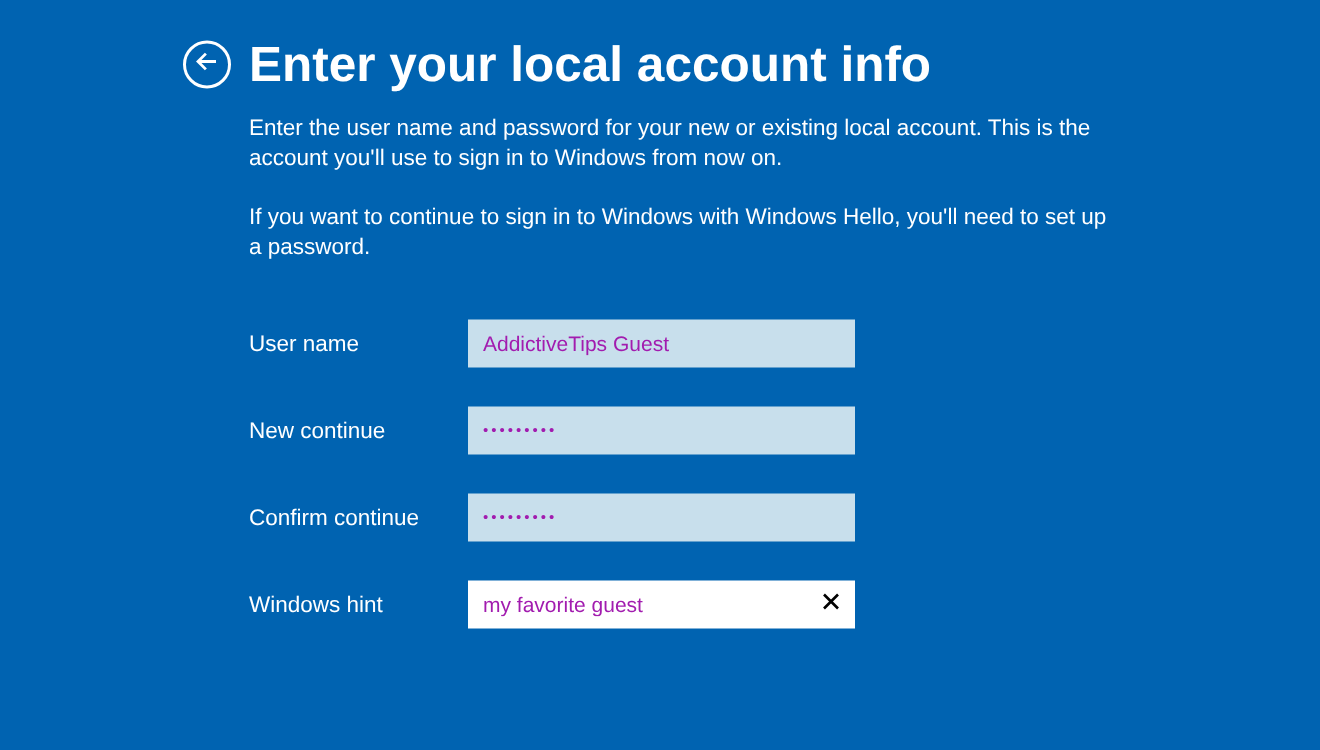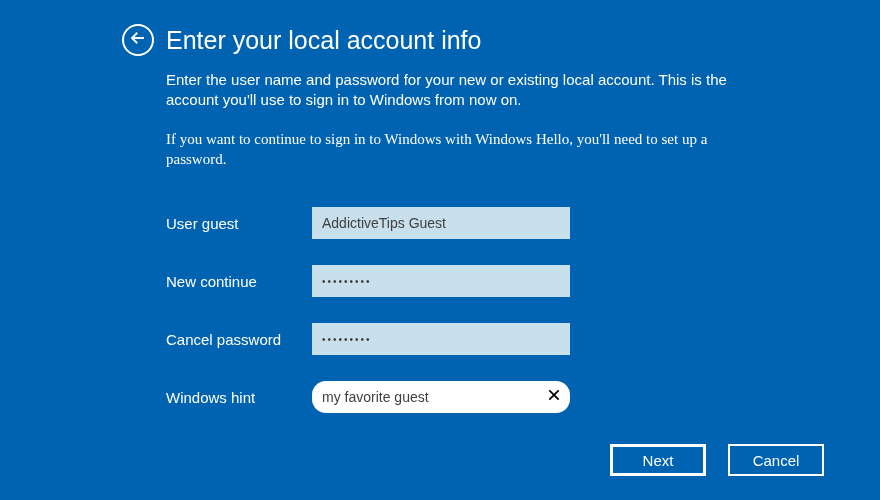--- a/index.html
+++ b/index.html
@@ -35,62 +35,60 @@
       justify-content: center;
       margin-right: 12px;
       cursor: pointer;
       flex-shrink: 0;
     }
     .back-btn svg {
       width: 18px;
       height: 18px;
     }
     .title {
-      font-size: 25px;
-      font-weight: 400;
+      font-size: 33px;
+      font-weight: 700;
     }
     .body-text {
       padding-left: 166px;
       padding-right: 140px;
       font-size: 15px;
       line-height: 1.35;
     }
     .para1 {
       margin-bottom: 18px;
     }
     .para2 {
       margin-bottom: 38px;
-      font-family: Liberation Serif, serif;
     }
     .form {
       padding-left: 166px;
     }
     .form-row {
       display: flex;
       align-items: center;
       margin-bottom: 26px;
     }
     .form-label {
       width: 146px;
       font-size: 15px;
       flex-shrink: 0;
     }
     .text-input {
       width: 258px;
       height: 32px;
       border: none;
       background: #c8dfec;
-      color: #404040;
+      color: #a21caf;
       font-size: 14px;
       padding: 0 10px;
       font-family: inherit;
     }
     .text-input.hint {
       background: #ffffff;
-      border-radius: 14px;
     }
     .hint-wrapper {
       position: relative;
       width: 258px;
       height: 32px;
     }
     .hint-wrapper .text-input {
       width: 100%;
       padding-right: 32px;
     }
@@ -154,47 +152,43 @@
     <h1 class="title">Enter your local account info</h1>
   </div>
 
   <div class="body-text">
     <p class="para1">Enter the user name and password for your new or existing local account. This is the account you'll use to sign in to Windows from now on.</p>
     <p class="para2">If you want to continue to sign in to Windows with Windows Hello, you'll need to set up a password.</p>
   </div>
 
   <div class="form">
     <div class="form-row">
-      <div class="form-label">User guest</div>
+      <div class="form-label">User name</div>
       <input type="text" class="text-input" value="AddictiveTips Guest" style="">
     </div>
 
     <div class="form-row">
       <div class="form-label">New continue</div>
       <input type="text" class="text-input pwd-dots" value="•••••••••" style="">
     </div>
 
     <div class="form-row">
-      <div class="form-label">Cancel password</div>
+      <div class="form-label">Confirm continue</div>
       <input type="text" class="text-input pwd-dots" value="•••••••••" style="">
     </div>
 
     <div class="form-row">
       <div class="form-label">Windows hint</div>
       <div class="hint-wrapper">
         <input type="text" class="text-input hint" value="my favorite guest" style="">
         <div class="clear-btn">
           <span>
             <svg viewBox="0 0 24 24" stroke="#000000" stroke-width="3">
               <line x1="4" y1="4" x2="20" y2="20"></line>
               <line x1="20" y1="4" x2="4" y2="20"></line>
             </svg>
           </span>
         </div>
       </div>
     </div>
   </div>
 
-  <div class="footer">
-    <button class="btn primary">Next</button>
-    <button class="btn">Cancel</button>
-  </div>
 </div>
 
 </body></html>

